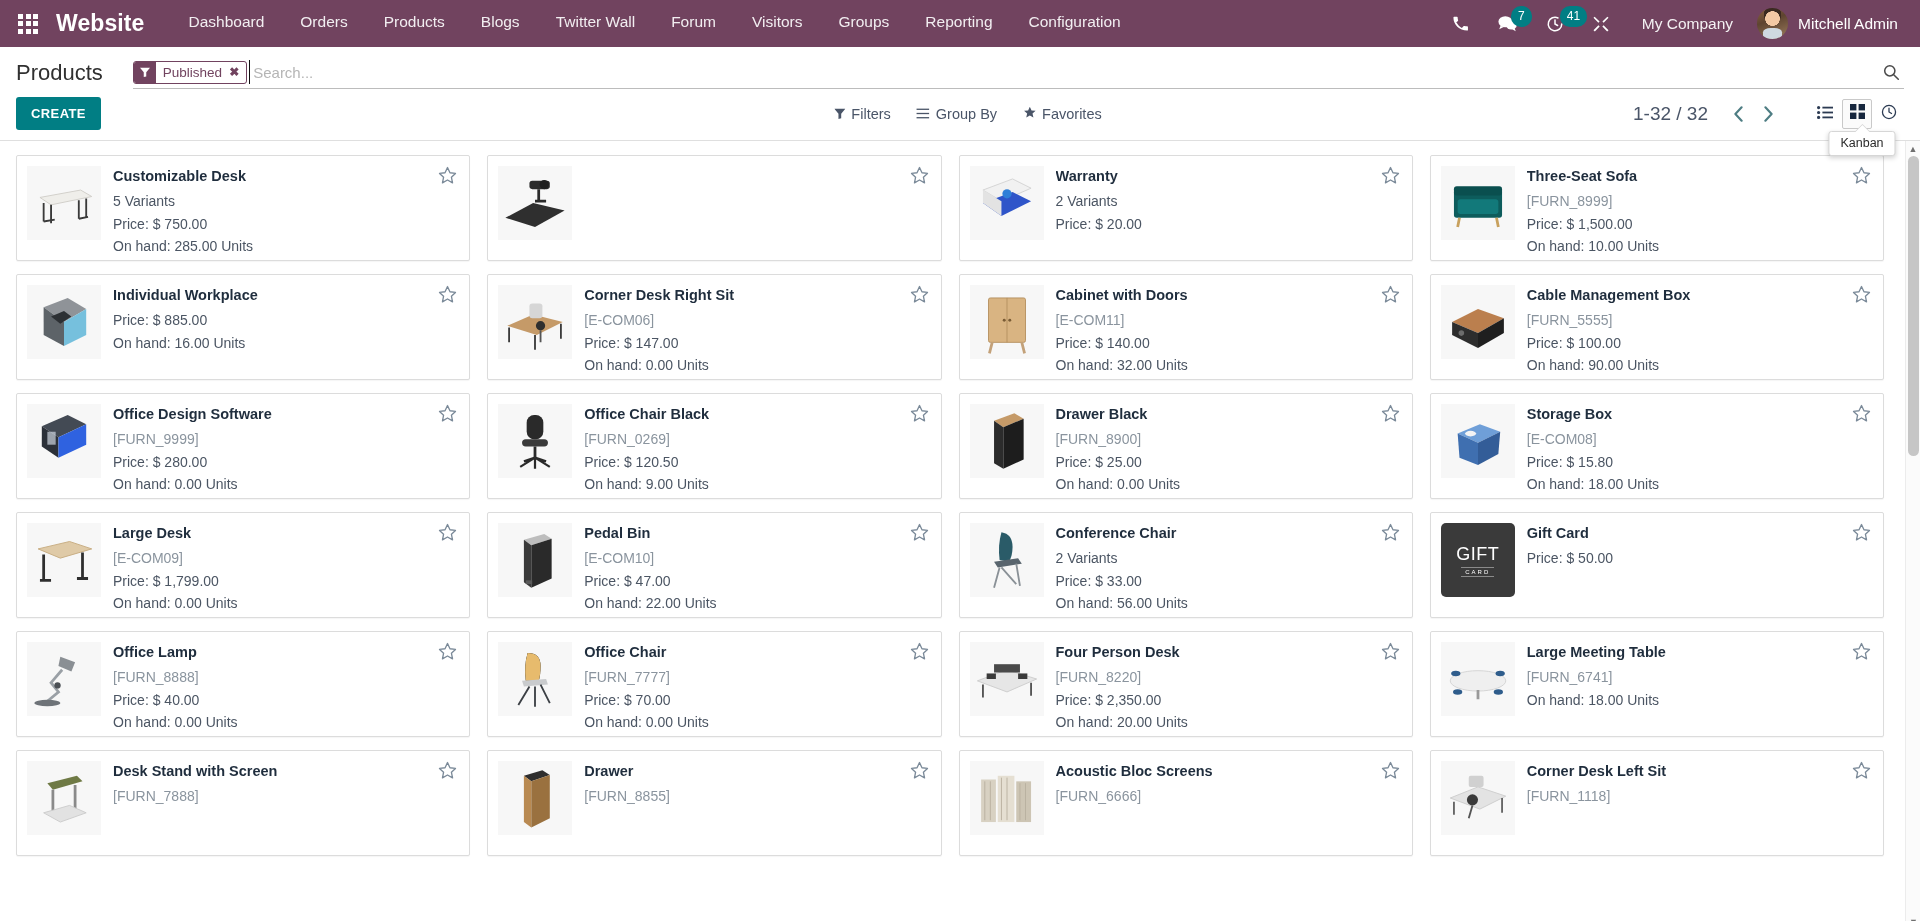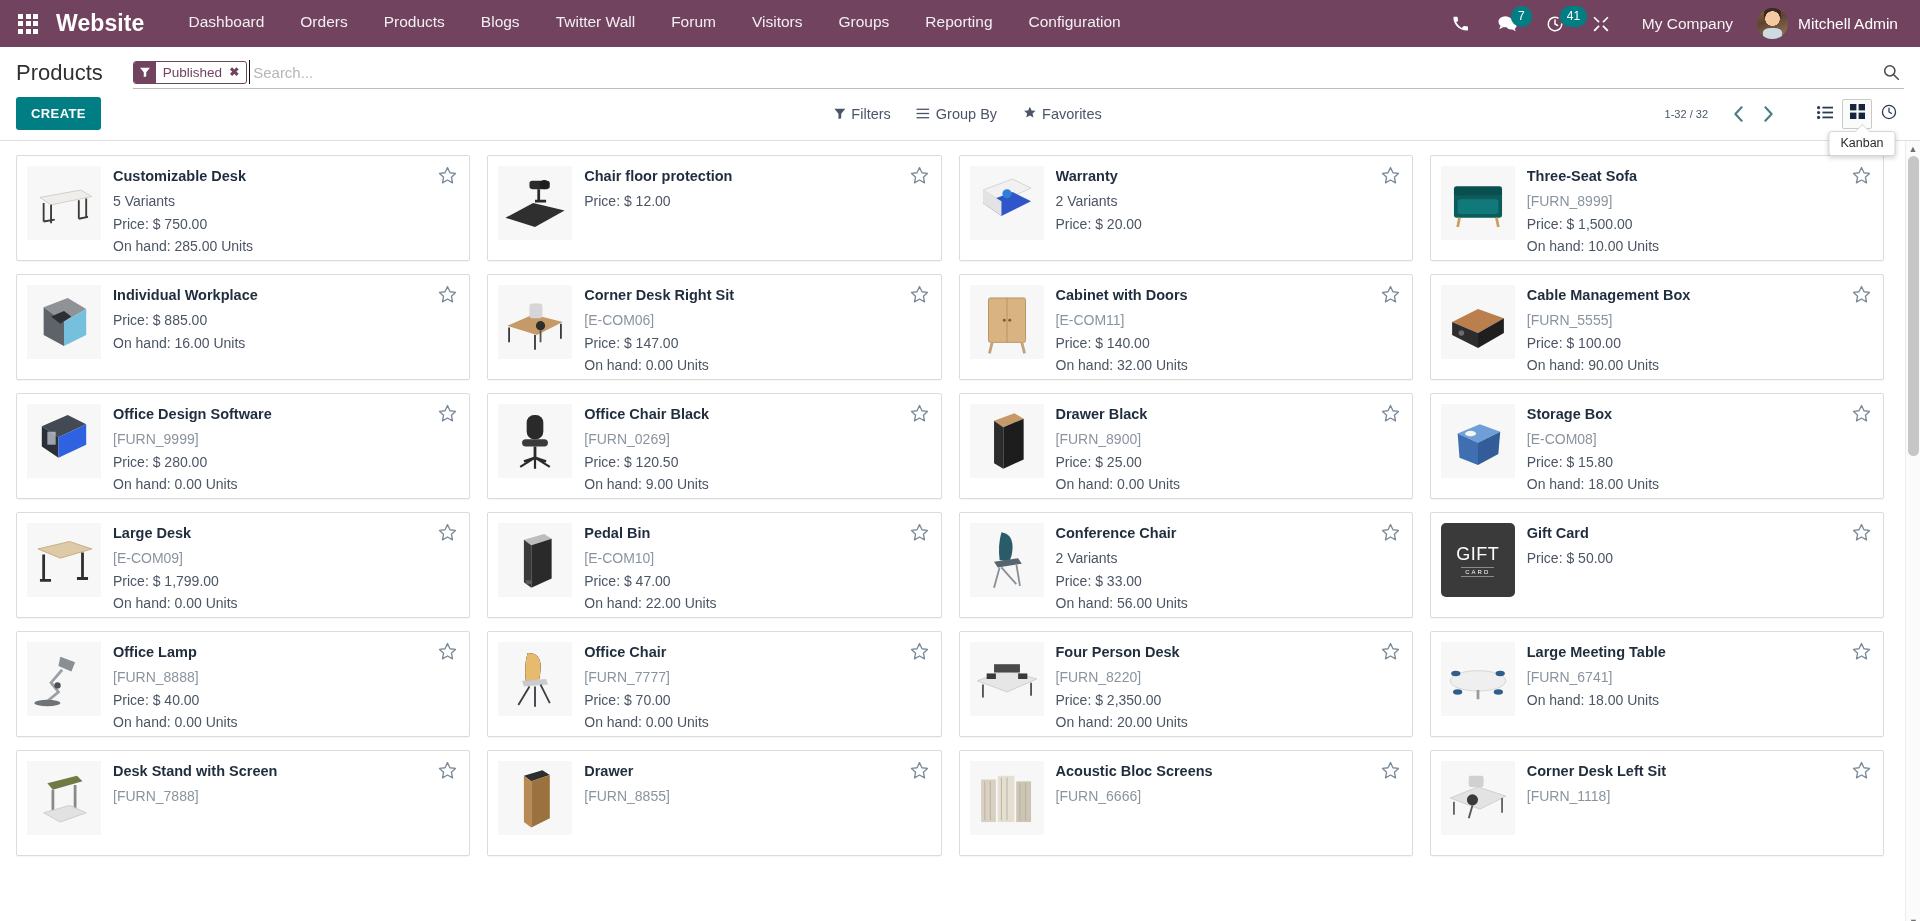--- a/index.html
+++ b/index.html
@@ -216,21 +216,21 @@
     display: flex; align-items: center; gap: 6px;
     cursor: pointer;
     white-space: nowrap;
   }
   .cp-pager {
     margin-left: auto;
     display: flex;
     align-items: center;
     gap: 2px;
   }
-  .pager-count { font-size: 11px; color: #4a5568; margin-right: 14px; white-space: nowrap; }
+  .pager-count { font-size: 19px; color: #4a5568; margin-right: 14px; white-space: nowrap; }
   .pager-btn {
     color: #4e7d83;
     width: 28px; height: 28px;
     display: flex; align-items: center; justify-content: center;
     cursor: pointer;
     font-size: 18px;
   }
   .view-switcher { display: flex; align-items: center; margin-left: 26px; gap: 2px; }
   .view-btn {
     width: 30px; height: 30px;
@@ -580,24 +580,20 @@
       <div class="k-card">
         <div class="k-img">
           <svg viewBox="0 0 80 80" xmlns="http://www.w3.org/2000/svg">
             <rect width="80" height="80" fill="#f7f7f7"></rect>
             <polygon points="8,56 38,40 72,48 40,66" fill="#2f2f2f"></polygon>
             <rect x="34" y="16" width="22" height="9" rx="3" fill="#2b2b2b"></rect>
             <path d="M44,25 L44,38 M40,38 L52,38" stroke="#2b2b2b" stroke-width="3"></path>
             <circle cx="50" cy="20" r="5" fill="#1e1e1e"></circle>
           </svg>
         </div>
-        <div class="k-body">
-          <div class="k-title">Chair floor protection</div>
-          <div class="k-sub">Price: $ 12.00</div>
-        </div>
         <div class="k-star">
           <svg viewBox="0 0 20 20" fill="none" stroke="#7b8a99" stroke-width="1.4" stroke-linejoin="round">
             <path d="M10 1.6l2.6 5.5 5.8.7-4.3 4 1.2 5.9L10 14.7 4.7 17.7l1.2-5.9-4.3-4 5.8-.7z"></path>
           </svg>
         </div>
       </div>
       <div class="k-card">
         <div class="k-img">
           <svg viewBox="0 0 80 80" xmlns="http://www.w3.org/2000/svg">
             <rect width="80" height="80" fill="#f7f7f7"></rect>

